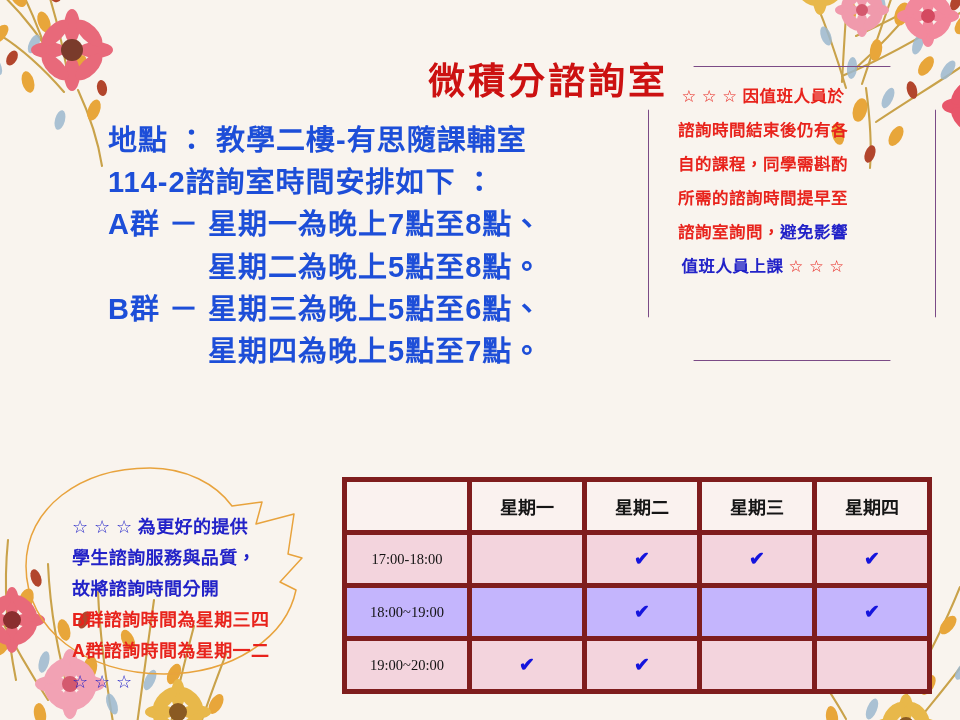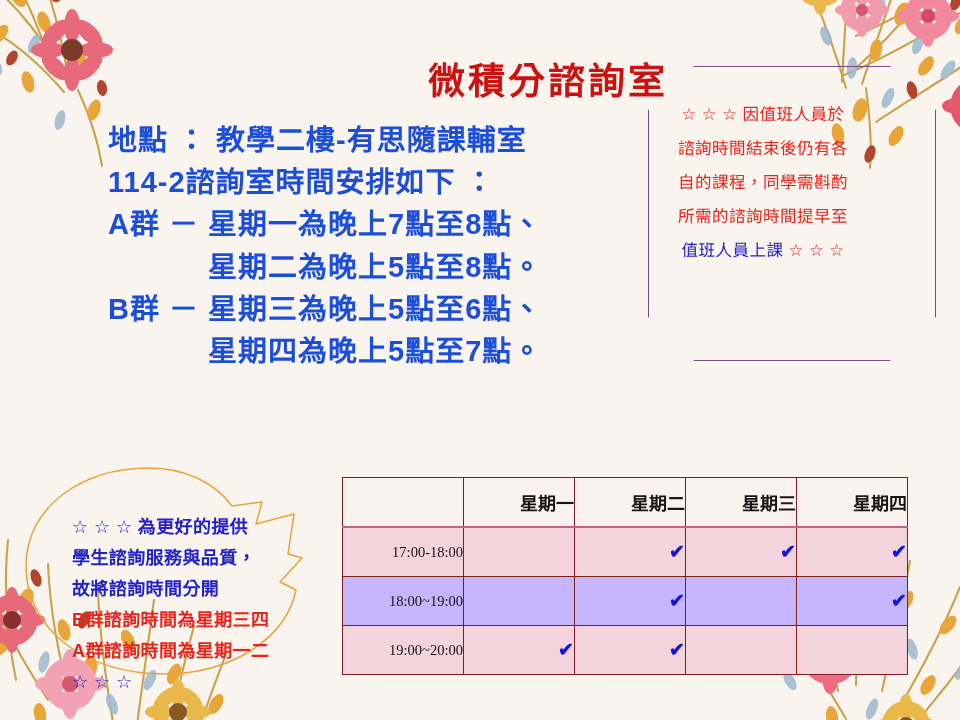--- a/index.html
+++ b/index.html
@@ -69,25 +69,25 @@
     height: 295px;
     border: 1.3px solid #7b4a86;
     background: transparent;
     -webkit-clip-path: polygon(16% 0%, 84% 0%, 100% 15%, 100% 85%, 84% 100%, 16% 100%, 0% 85%, 0% 15%);
     clip-path: polygon(16% 0%, 84% 0%, 100% 15%, 100% 85%, 84% 100%, 16% 100%, 0% 85%, 0% 15%);
     box-sizing: border-box;
   }
   #notice-text {
     position: absolute;
     left: 648px;
-    top: 98px;
+    top: 80px;
     width: 230px;
     text-align: center;
     font-size: 16.5px;
-    font-weight: normal;
+    font-weight: bold;
     line-height: 2.06;
     letter-spacing: 0.5px;
   }
   .clr-red  { color: #e8231c; }
   .clr-blue { color: #2222c8; }
 
   
   #speech-bubble {
     position: absolute;
     left: 18px;
@@ -111,23 +111,23 @@
   #schedule-table {
     position: absolute;
     left: 342px;
     top: 477px;
     width: 560px;
     border-collapse: collapse;
     table-layout: fixed;
   }
   #schedule-table td,
   #schedule-table th {
-    border: 1px solid #7f1d1d;
+    border: 5px solid #7f1d1d;
     height: 48px;
-    text-align: right;
+    text-align: center;
     vertical-align: middle;
     padding: 0;
   }
   #schedule-table thead th {
     background: #faf2ef;
     color: #161616;
     font-family: "Liberation Serif", "DejaVu Serif", serif;
     font-size: 18px;
     font-weight: bold;
     border-bottom: 2.6px solid #c2638c;
@@ -437,20 +437,21 @@
         <div class="info-line indent">星期四為晚上5點至7點。</div>
       </div>
   </div>
 
   <div id="notice-octagon" style="border-color: rgb(123, 74, 134);"></div>
   <div id="notice-text">
       <div><span class="clr-red">☆ ☆ ☆ 因值班人員於</span></div>
       <div><span class="clr-red">諮詢時間結束後仍有各</span></div>
       <div><span class="clr-red">自的課程，同學需斟酌</span></div>
       <div><span class="clr-red">所需的諮詢時間提早至</span></div>
+      <div><span class="clr-red">諮詢室詢問，</span><span class="clr-blue">避免影響</span></div>
       <div><span class="clr-blue">值班人員上課</span><span class="clr-red"> ☆ ☆ ☆</span></div>
     </div>
 
   <svg id="speech-bubble" viewBox="0 0 292 235">
     <path d="M132 6 C62 6, 8 46, 8 104 C8 168, 68 212, 146 212
              C214 212, 268 176, 278 128
              L262 120 L284 96 L270 92 L276 52 L238 62 L244 40 L214 44
              C198 22, 168 6, 132 6 Z" fill="none" stroke="#e8a33d" stroke-width="1.5" stroke-linejoin="round"></path>
   </svg>
   <div id="bubble-text">

